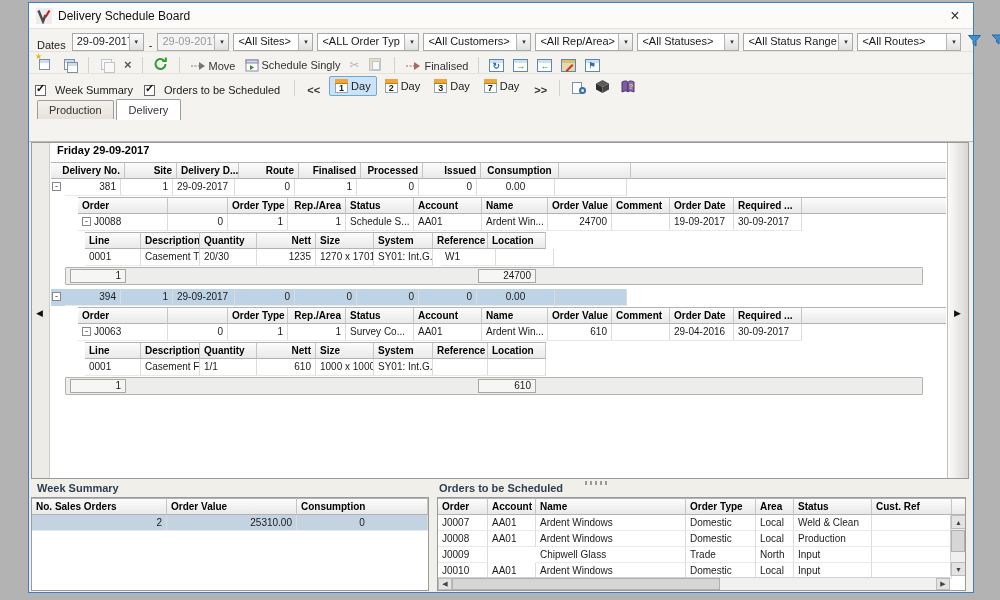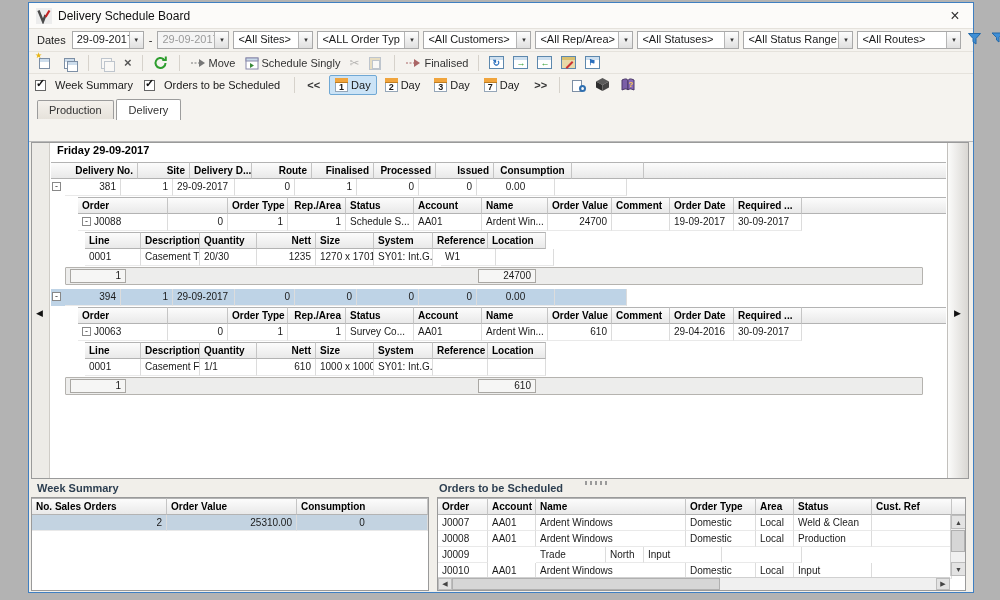--- a/index.html
+++ b/index.html
@@ -8,21 +8,21 @@
   .window{position:absolute;left:28px;top:2px;width:946px;height:591px;
           border:1px solid #3f7fc1;background:#f5f3ef;color:#1a1a1a;font-size:11px;}
   
   .titlebar{height:25px;background:#fcfbf9;display:flex;align-items:center;padding:0 7px;gap:6px;}
   .title{font-size:12px;color:#111;}
   .close{margin-left:auto;font-size:16px;line-height:16px;color:#333;width:22px;text-align:center;cursor:default;}
   
   .menubar{height:22px;display:flex;align-items:center;padding:0 10px;}
   .menuitem{padding:2px 10px 2px 0;margin-right:8px;color:#1a1a1a;}
   
-  .tb{display:flex;align-items:center;padding:0 6px;border-top:1px solid #e5e2dc;}
+  .tb{display:flex;align-items:flex-end;padding:0 6px;border-top:1px solid #e5e2dc;}
   .tb.filters{height:23px;gap:4px;}
   .tb.actions{height:22px;gap:5px;}
   .tb.options{height:23px;gap:5px;}
   .lbl{margin:0 2px;}
   .dash{margin:0 1px;}
   .combo{display:inline-flex;align-items:stretch;height:18px;background:#fff;border:1px solid #a9a9a9;}
   .combo .ct{padding:1px 4px;white-space:nowrap;overflow:hidden;font-size:11px;}
   .combo .cbtn{width:14px;display:flex;align-items:center;justify-content:center;
                border-left:1px solid #b5b5b5;background:linear-gradient(#fdfdfd,#e0e0e0);
                font-size:7px;color:#333;}
@@ -371,21 +371,21 @@
 
   <div class="page">
 
     <div class="gridpanel">
       <div class="gutter">
         <span class="mark">◀</span>
       </div>
       <div class="gridcontent" id="grid">
         <div class="groupheader">Friday 29-09-2017</div>
       <div class="trow thead" style="position: absolute; top: 19px; left: 0px;">
-            <div class="tc ar" style="width: 87px;"><span class="tv">Delivery No.</span></div>
+            <div class="tc ar" style="width: 74px;"><span class="tv">Delivery No.</span></div>
             <div class="tc ar" style="width: 52px;"><span class="tv">Site</span></div>
             <div class="tc al" style="width: 62px;"><span class="tv">Delivery D...</span></div>
             <div class="tc ar" style="width: 60px;"><span class="tv">Route</span></div>
             <div class="tc ar" style="width: 62px;"><span class="tv">Finalised</span></div>
             <div class="tc ar" style="width: 62px;"><span class="tv">Processed</span></div>
             <div class="tc ar" style="width: 58px;"><span class="tv">Issued</span></div>
             <div class="tc ac" style="width: 78px;"><span class="tv">Consumption</span></div>
             <div class="tc al" style="width: 72px;"><span class="tv"></span></div>
             <div class="tc filler" style="width: 318px;"></div>
           </div>
@@ -568,20 +568,21 @@
             <div class="tc al" style="width: 48px;"><span class="tv">AA01</span></div>
             <div class="tc al" style="width: 150px;"><span class="tv">Ardent Windows</span></div>
             <div class="tc al" style="width: 70px;"><span class="tv">Domestic</span></div>
             <div class="tc al" style="width: 38px;"><span class="tv">Local</span></div>
             <div class="tc al" style="width: 78px;"><span class="tv">Production</span></div>
             <div class="tc al" style="width: 80px;"><span class="tv"></span></div>
           </div>
           <div class="trow short">
             <div class="tc al" style="width: 50px;"><span class="tv">J0009</span></div>
             <div class="tc al" style="width: 48px; margin-top: 18px;"><span class="tv">CH01</span></div>
+            <div class="tc al" style="width: 150px;"><span class="tv">Chipwell Glass</span></div>
             <div class="tc al" style="width: 70px;"><span class="tv">Trade</span></div>
             <div class="tc al" style="width: 38px;"><span class="tv">North</span></div>
             <div class="tc al" style="width: 78px;"><span class="tv">Input</span></div>
             <div class="tc al" style="width: 80px;"><span class="tv"></span></div>
           </div>
           <div class="trow short">
             <div class="tc al" style="width: 50px;"><span class="tv">J0010</span></div>
             <div class="tc al" style="width: 48px;"><span class="tv">AA01</span></div>
             <div class="tc al" style="width: 150px;"><span class="tv">Ardent Windows</span></div>
             <div class="tc al" style="width: 70px;"><span class="tv">Domestic</span></div>

